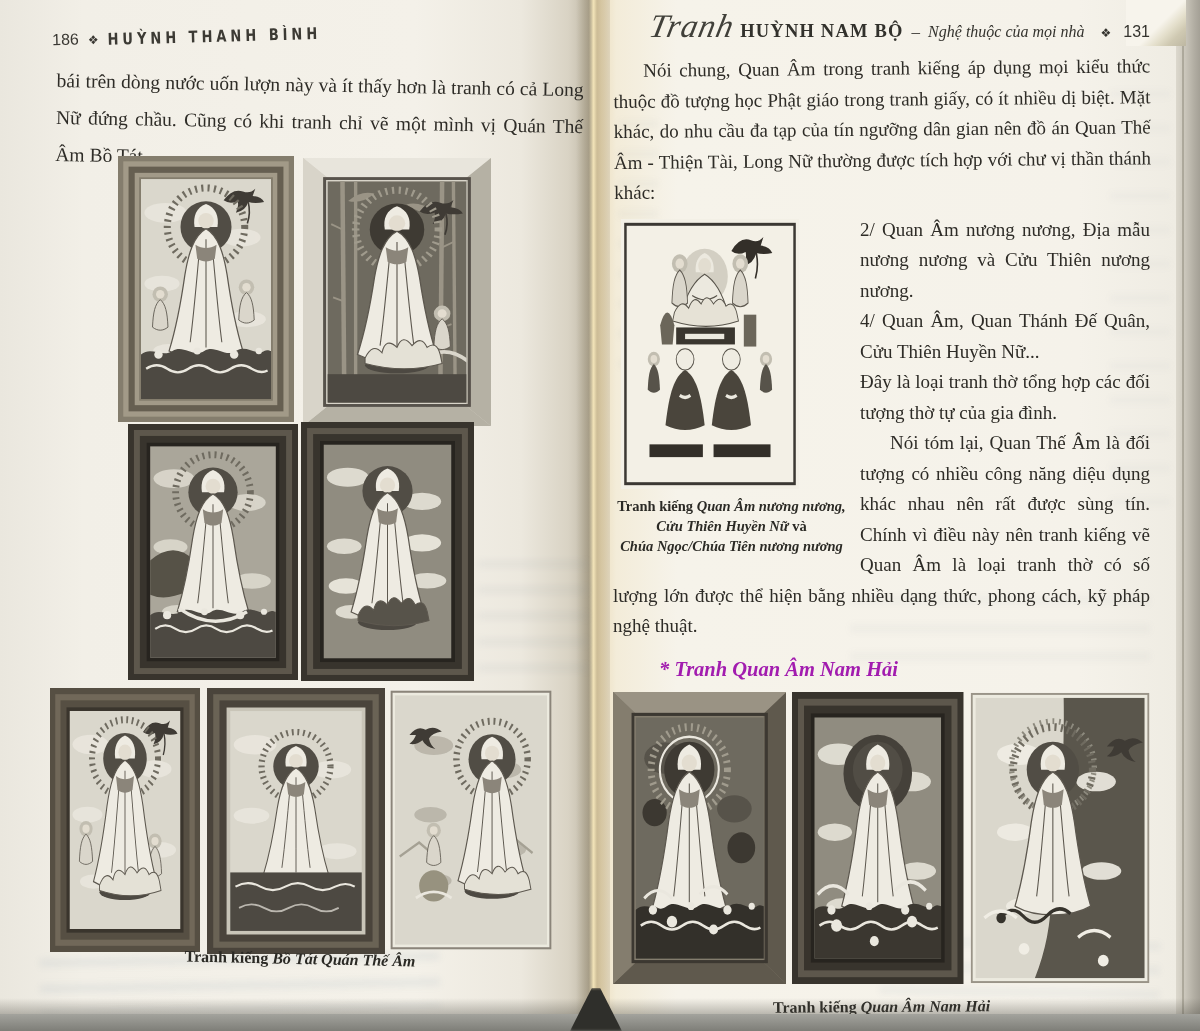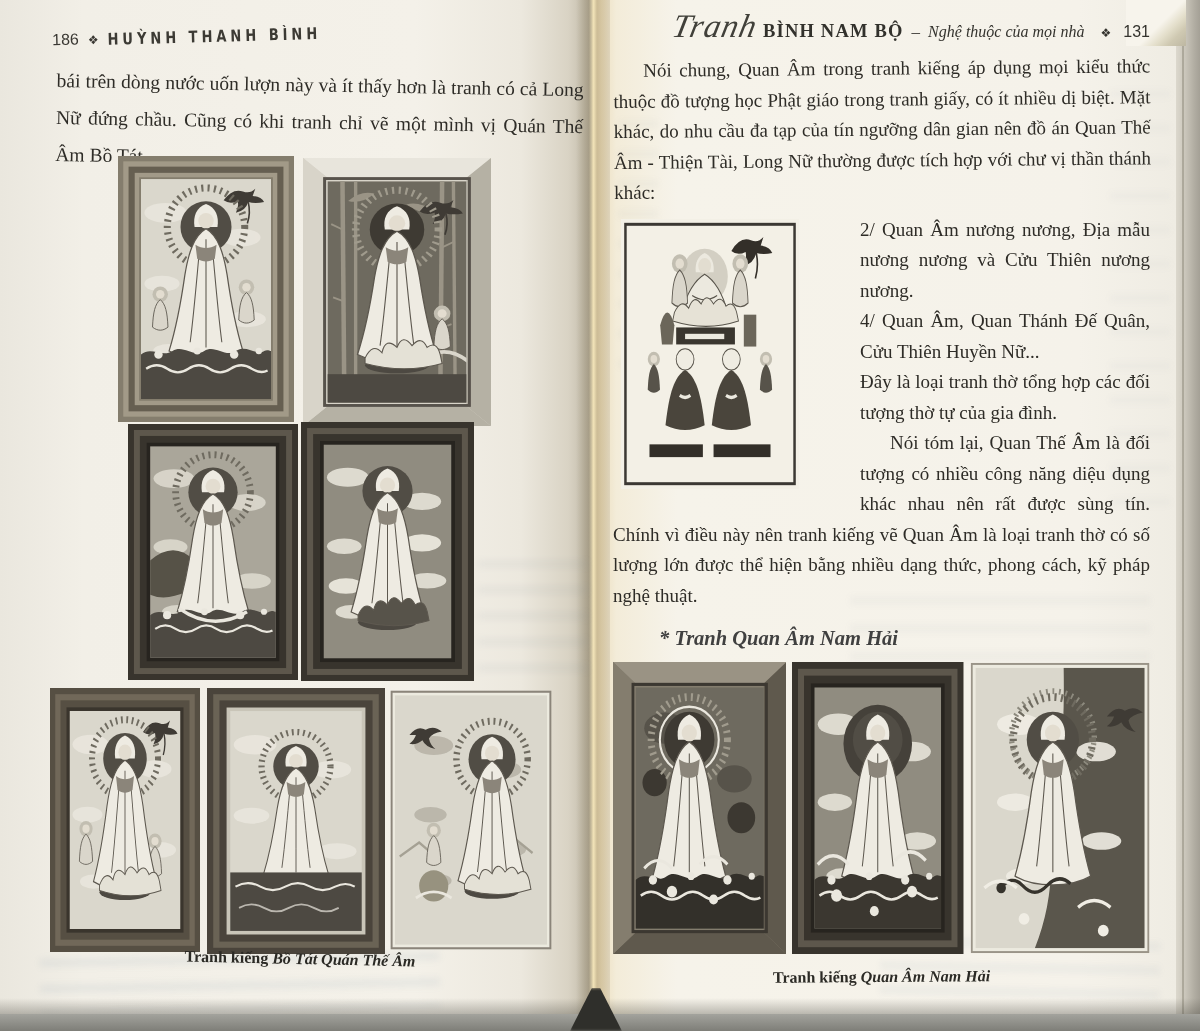--- a/index.html
+++ b/index.html
@@ -65,21 +65,21 @@
     text-align:justify;color:#2e2c27;}
   .rp-flow p{margin:0;}
   .p-indent{text-indent:30px;}
   .rp-flow .p1{transform:rotate(-0.5deg);transform-origin:0 0;margin-bottom:6px;}
   .figwrap{float:left;width:237px;margin:4px 10px 4px 0;}
   .fig-caption{margin-top:7px;text-align:center;font-size:14.5px;line-height:20px;
     font-weight:bold;color:#2b2a25;}
   .fig-caption i{font-style:italic;}
   .li-item{margin-bottom:7px;}
   .sec-heading{font-weight:bold;font-style:italic;font-size:20.5px;margin:12px 0 8px 46px;
-    color:#404040;}
+    color:#a21caf;}
   .rp-row{display:flex;gap:6px;margin-top:2px;}
   .rp-caption{margin-top:8px;text-align:center;font-weight:bold;font-size:16px;color:#2b2a25;
     transform:rotate(-0.4deg);}
   .rp-caption i{font-style:italic;}
   
   .painting{position:absolute;display:block;}
   .rp-row .painting,.figwrap .painting{position:static;}
   svg.painting{
     --sky:#cfccc1;--cloud:#e9e6dd;--halo:#514d45;--halo2:#c2beb1;--rays:#6f6b60;
     --fig:#eeebe2;--fig2:#dad6cb;--skin:#e3ddd0;--line:#5d584f;--sash:#8b857a;
@@ -327,21 +327,21 @@
       <path d="M16,120 q11,-7 22,0" stroke="var(--foam)" stroke-width="1.6" fill="none"></path>
     </g>
   </svg>
 
   <div class="lp-caption">
     <span>Tranh kiếng </span><i>Bồ Tát Quán Thế Âm</i>
   </div>
 
   <div class="rp-header">
     <span class="rp-script">Tranh</span>
-    <span class="rp-caps">BÌNH NAM BỘ</span>
+    <span class="rp-caps">HUỲNH NAM BỘ</span>
     <span class="rp-dash">–</span>
     <span class="rp-sub">Nghệ thuộc của mọi nhà</span>
     <span class="rp-orn ornament">❖</span>
     <span class="rp-pagenum">131</span>
   </div>
 
   <div class="rp-flow">
     <p class="p1 p-indent">Nói chung, Quan Âm trong tranh kiếng áp dụng mọi kiểu thức thuộc đồ tượng học Phật giáo trong tranh giấy, có ít nhiều dị biệt. Mặt khác, do nhu cầu đa tạp của tín ngưỡng dân gian nên đồ án Quan Thế Âm - Thiện Tài, Long Nữ thường được tích hợp với chư vị thần thánh khác:</p>
 
     <div class="figwrap">
@@ -374,20 +374,25 @@
         </g>
         <g transform="translate(76,62) scale(0.78)">
           <circle cx="7" cy="5" r="4.4" fill="#c2beb1"></circle>
             <circle cx="7" cy="5" r="2.4" fill="#e3ddd0"></circle>
           <path d="M7,8 C4,10.5 3,15 2.6,23.5 C5.5,25.8 8.5,25.8 11.4,23.5 C11,15 10,10.5 7,8 Z" fill="#57534a"></path>
         </g>
         <path d="M33,83 q3,2 6,0 M59,83 q3,2 6,0" stroke="#ece9df" stroke-width="1.6" fill="none"></path>
         <rect x="16" y="106" width="30" height="6" fill="#332f29"></rect>
         <rect x="52" y="106" width="32" height="6" fill="#332f29"></rect>
       </svg>
+      <div class="fig-caption">
+        <span>Tranh kiếng </span><i>Quan Âm nương nương,</i><br>
+        <i>Cửu Thiên Huyền Nữ</i><span> và</span><br>
+        <i>Chúa Ngọc/Chúa Tiên nương nương</i>
+      </div>
     </div>
 
     <p class="li-item">2/ Quan Âm nương nương, Địa mẫu nương nương và Cửu Thiên nương nương.</p>
     <p class="li-item">4/ Quan Âm, Quan Thánh Đế Quân, Cửu Thiên Huyền Nữ...</p>
     <p class="li-item">Đây là loại tranh thờ tổng hợp các đối tượng thờ tự của gia đình.</p>
     <p class="p-indent">Nói tóm lại, Quan Thế Âm là đối tượng có nhiều công năng diệu dụng khác nhau nên rất được sùng tín. Chính vì điều này nên tranh kiếng vẽ Quan Âm là loại tranh thờ có số lượng lớn được thể hiện bằng nhiều dạng thức, phong cách, kỹ pháp nghệ thuật.</p>
 
     <h3 class="sec-heading">* Tranh Quan Âm Nam Hải</h3>
 
     <div class="rp-row">

